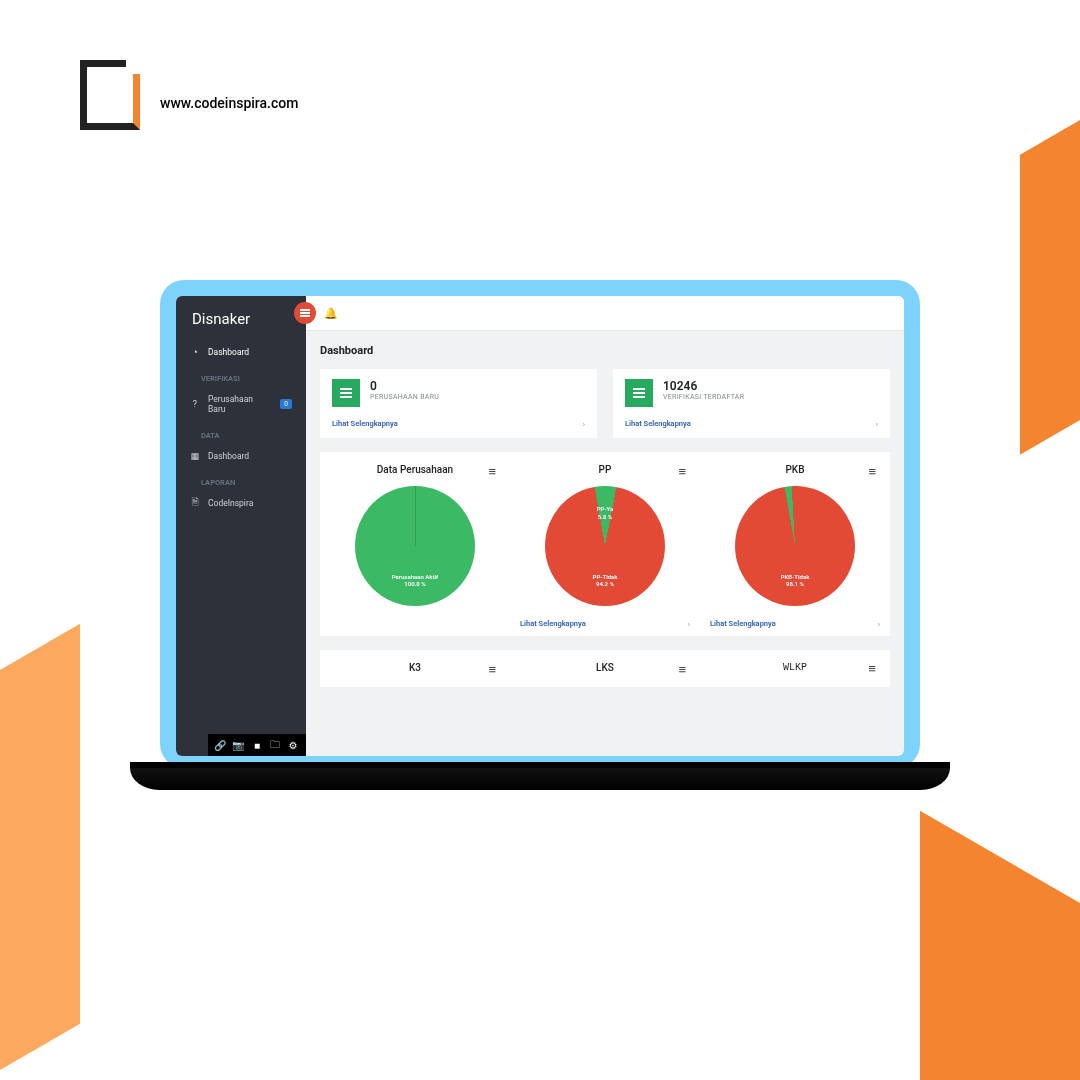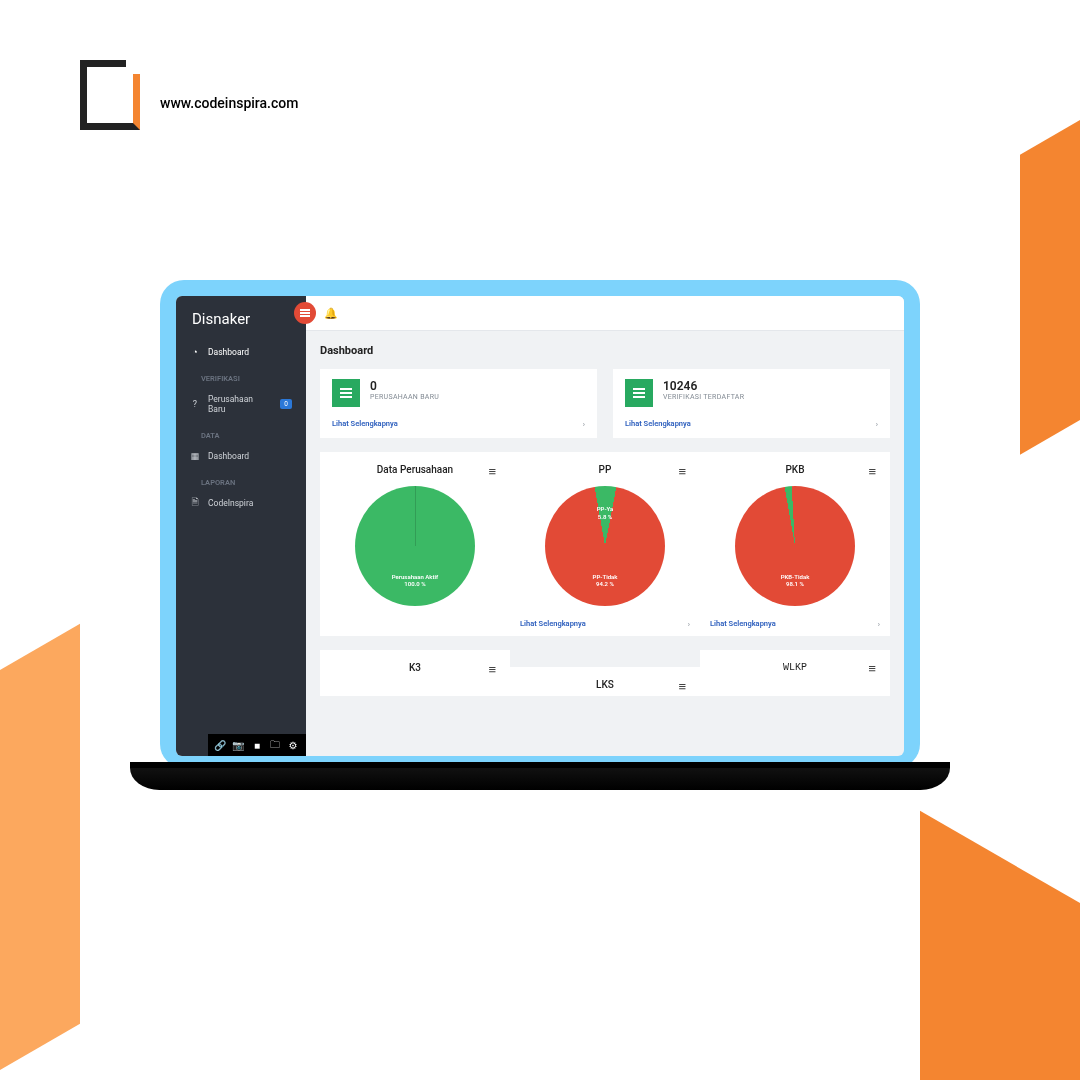--- a/index.html
+++ b/index.html
@@ -194,21 +194,21 @@
                   <span>Lihat Selengkapnya</span>
                   <span class="chev">›</span>
                 </div>
               </div>
             </div>
 
           <div class="chart-row" id="chart-row-2">
               <div class="chart-card" style="padding-bottom: 8px;">
                 <div class="chart-title">K3<span class="chart-menu">≡</span></div>
               </div>
-              <div class="chart-card" style="padding-bottom: 0px; margin-top: 17px;">
+              <div class="chart-card" style="padding-bottom: 0px;">
                 <div class="chart-title">LKS<span class="chart-menu">≡</span></div>
               </div>
               <div class="chart-card" style="padding-bottom: 0px; font-family: Liberation Mono, monospace;">
                 <div class="chart-title">WLKP<span class="chart-menu">≡</span></div>
               </div>
             </div>
         </div>
       </div>
 
     </div>

